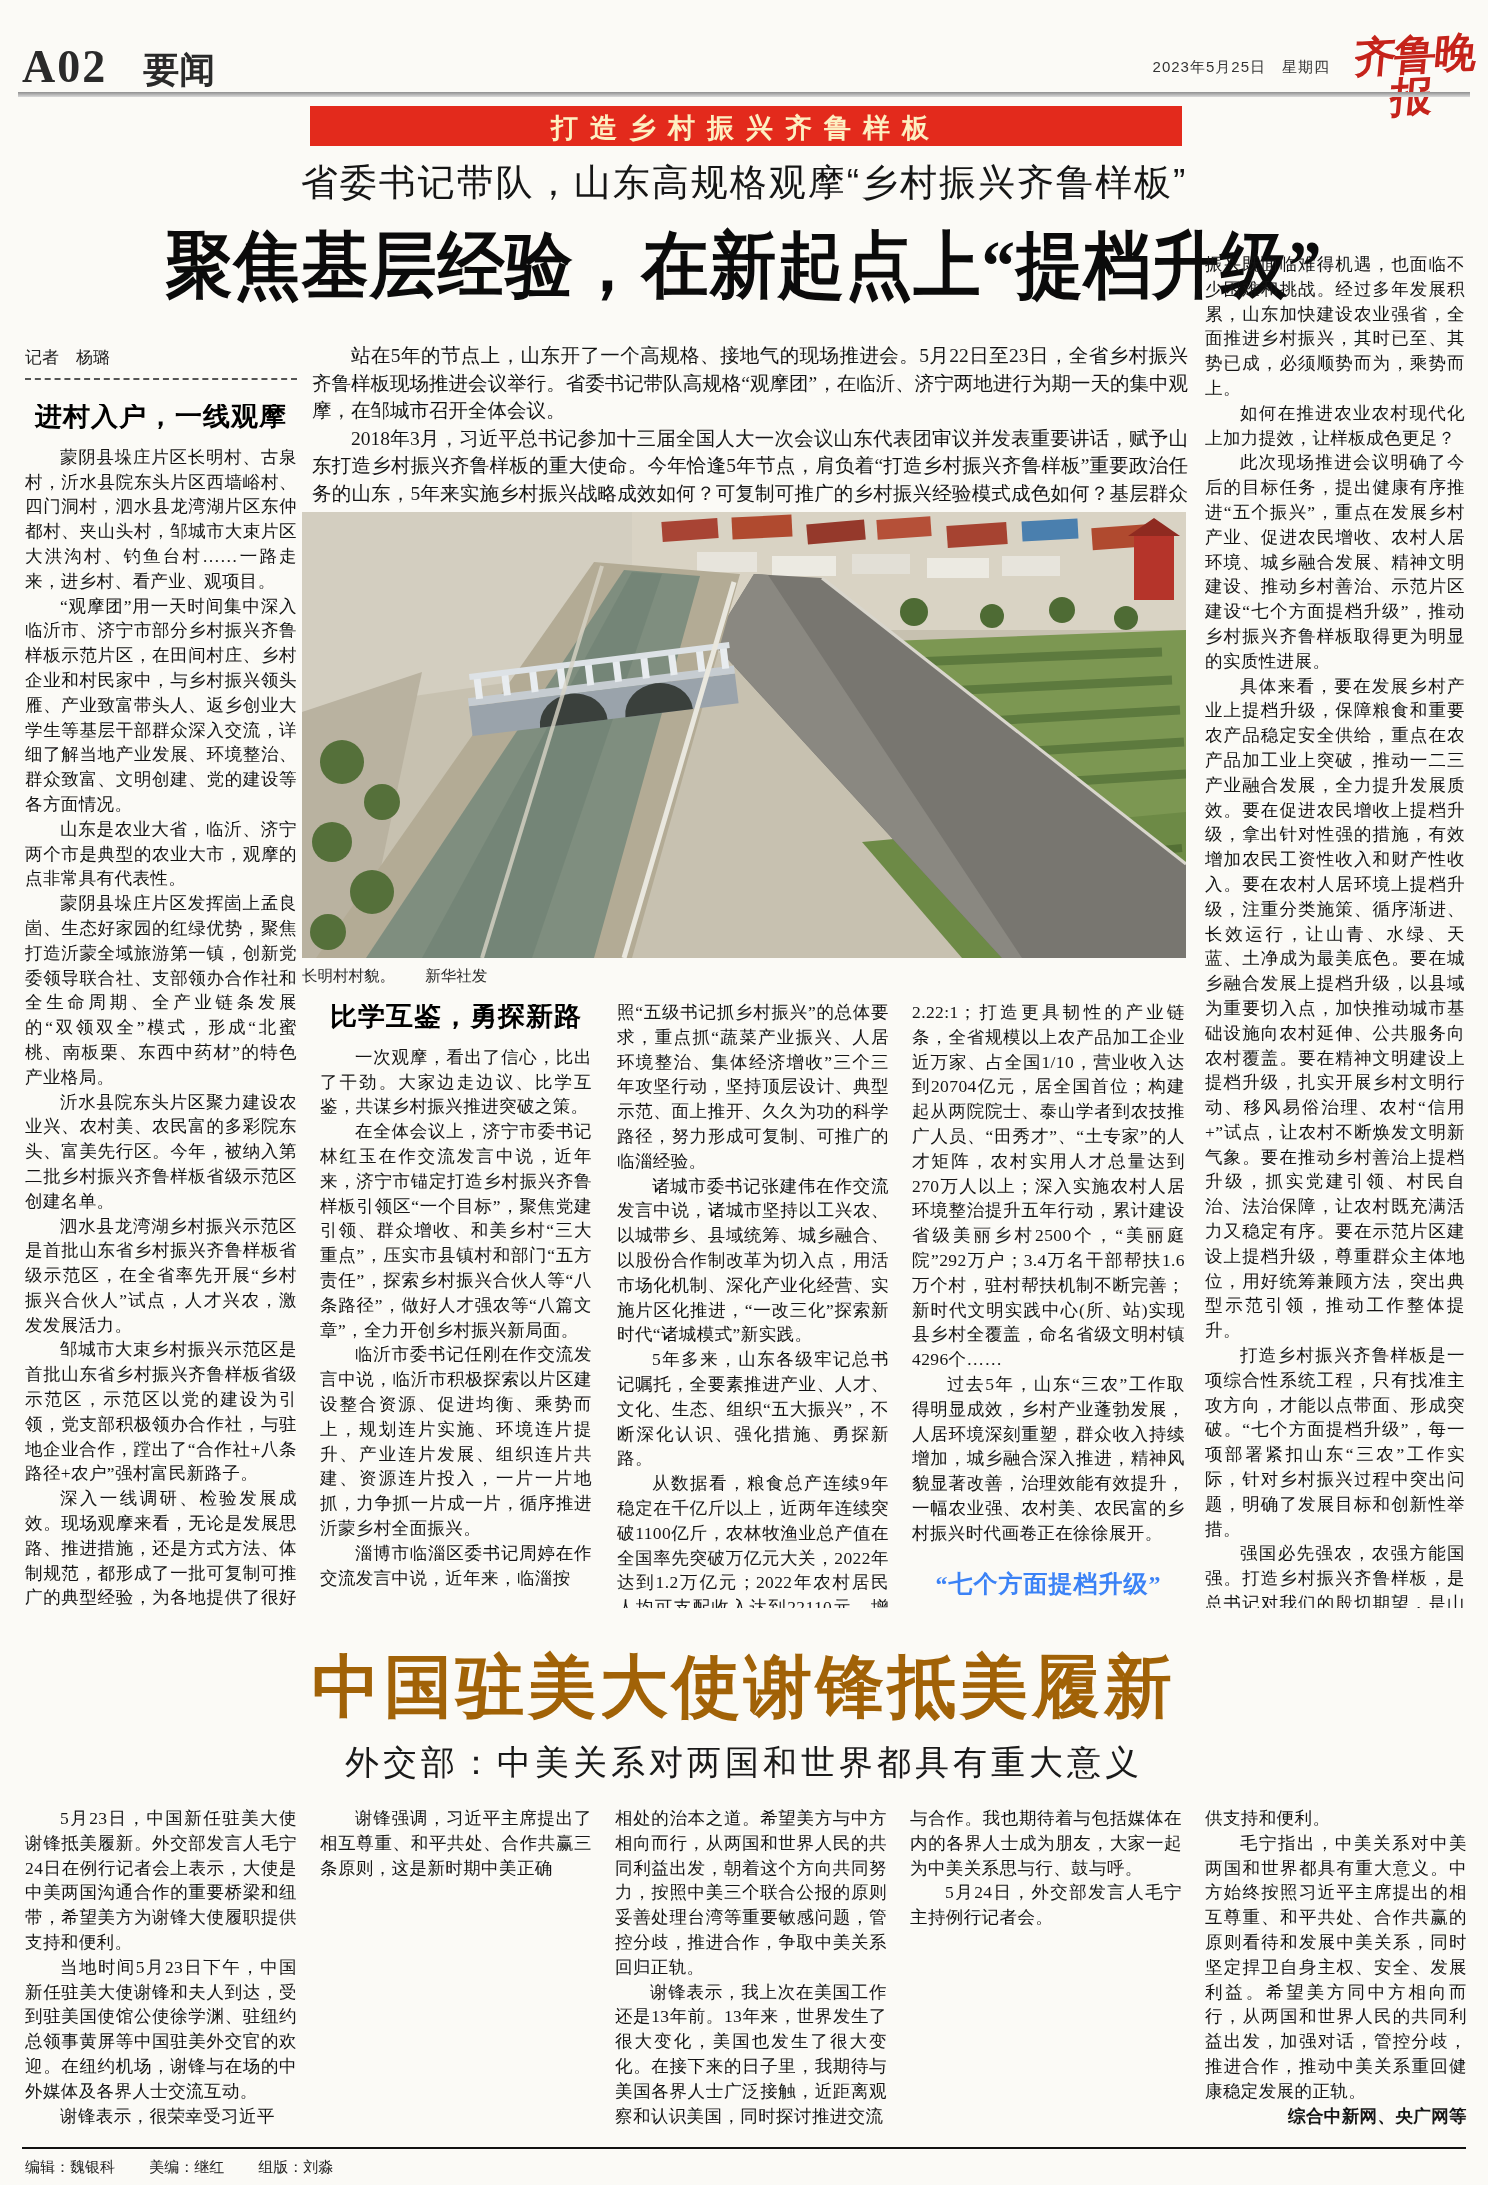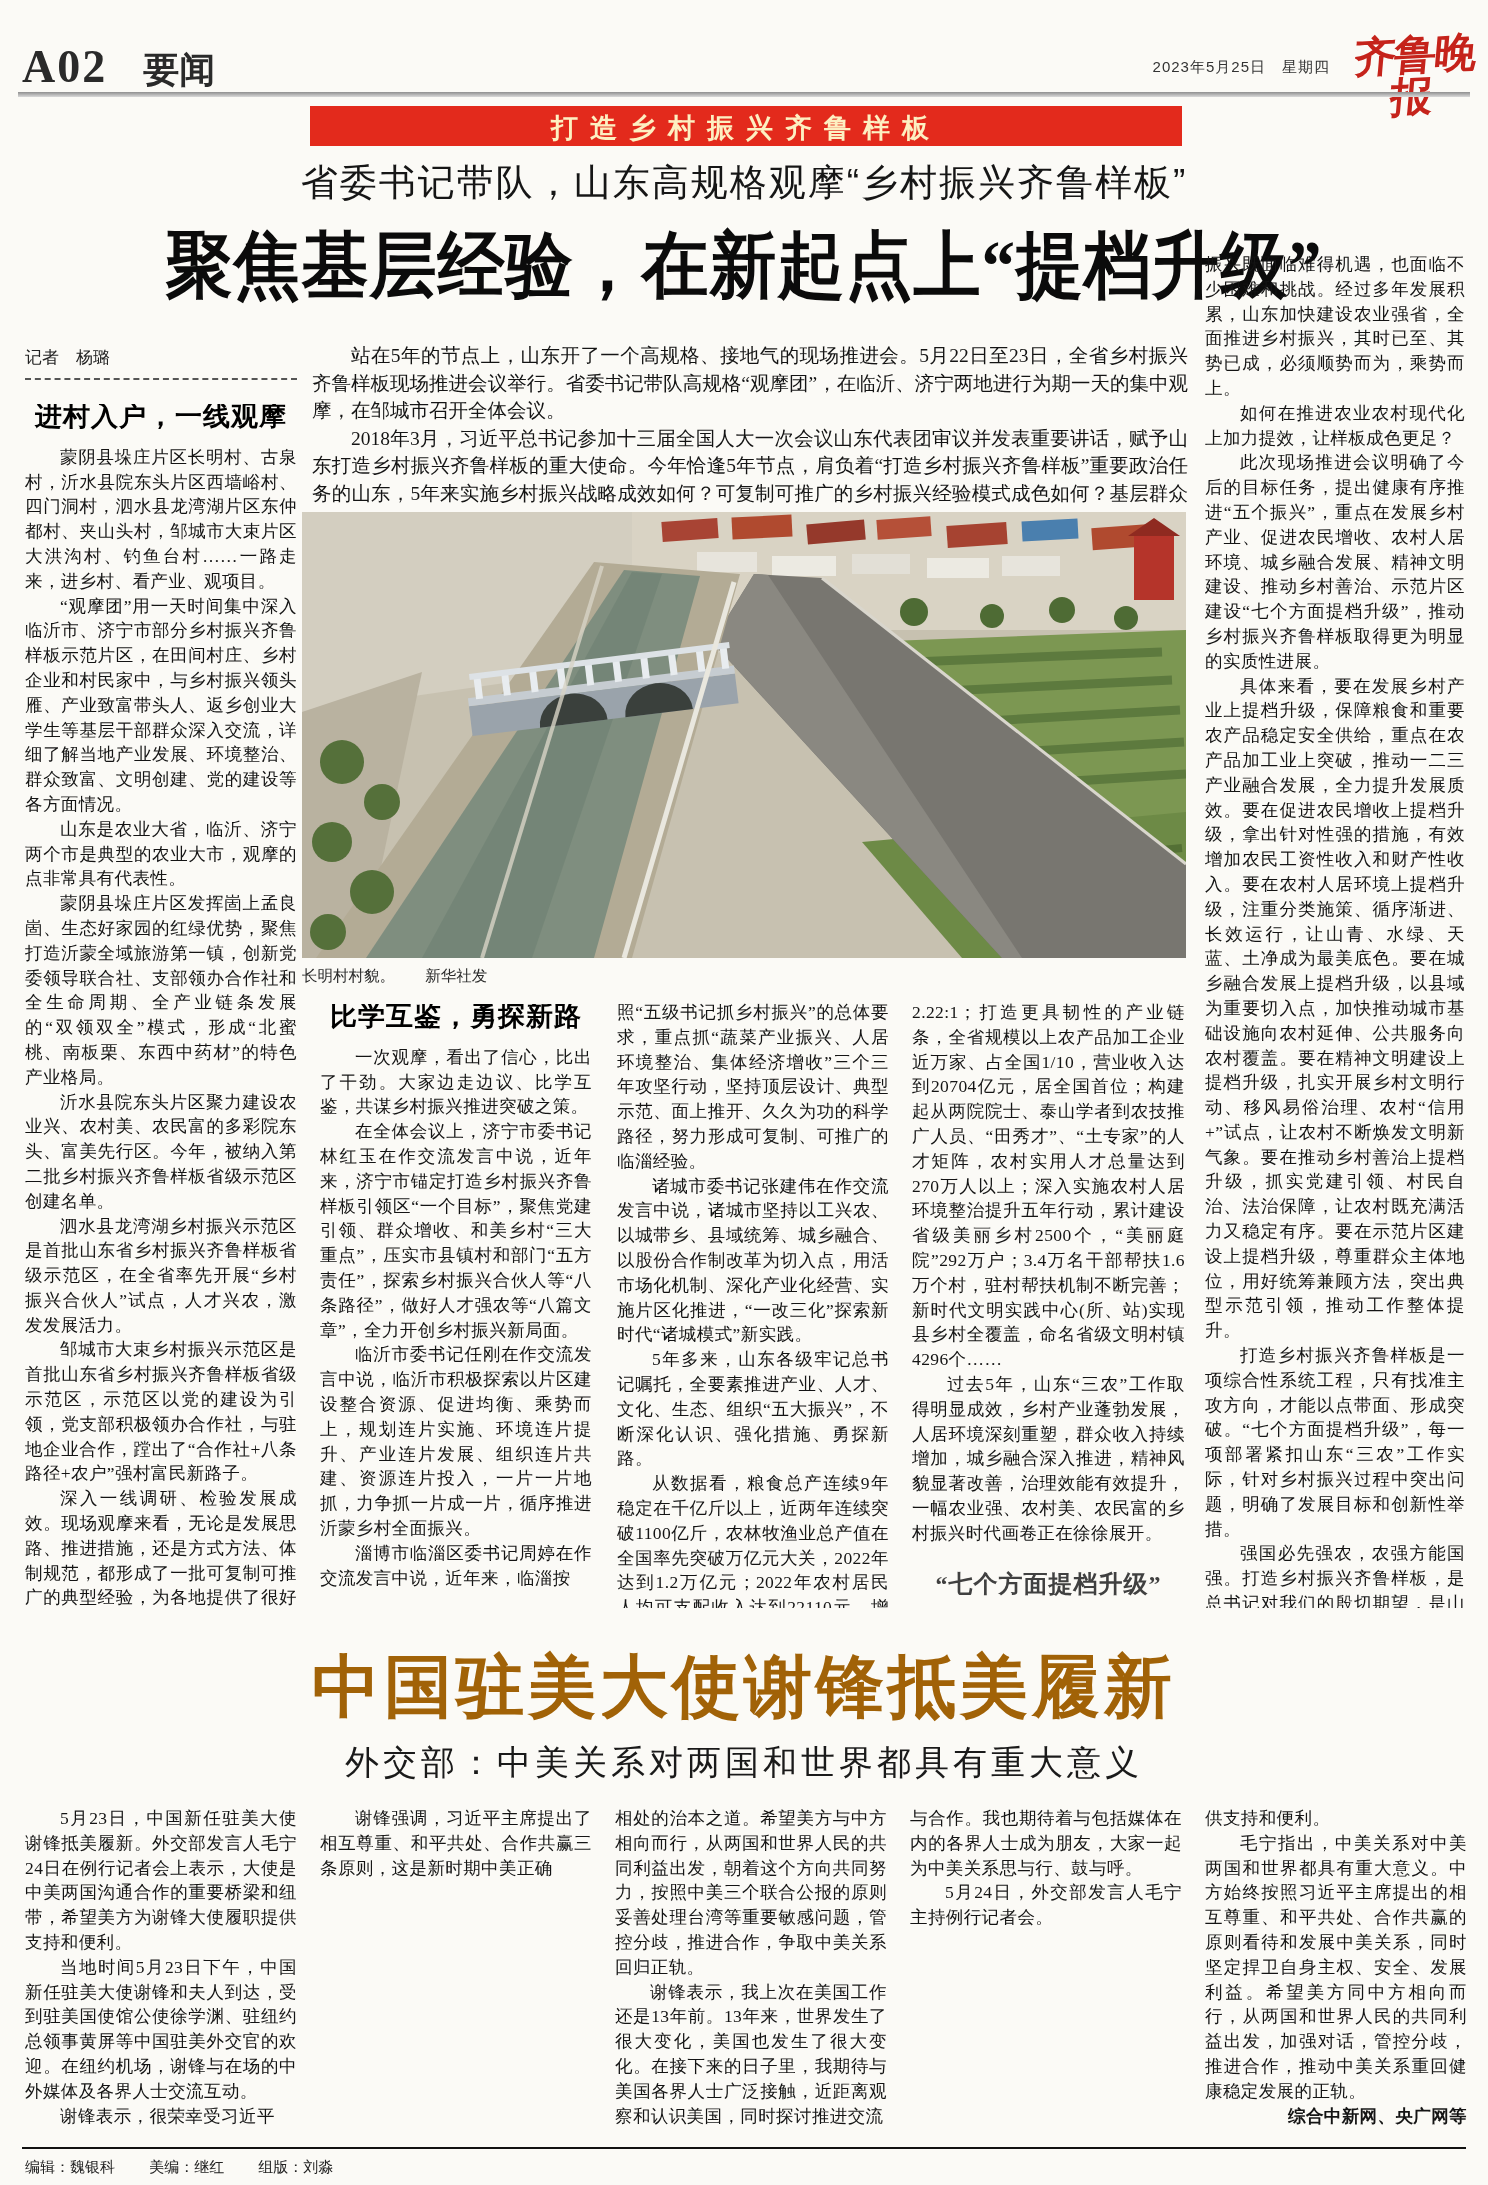--- a/index.html
+++ b/index.html
@@ -46,21 +46,21 @@
     font-size:15.5px;color:#2b2b2b;}
   .caption .credit{margin-left:26px;}
   
   .col{font-size:17.5px;line-height:24.8px;text-align:justify;
     letter-spacing:0.4px;color:#141414;overflow:hidden;}
   .col p{margin:0;text-indent:2em;}
   .col p.cont{text-indent:0;}
   .colhead{font-size:27px;font-weight:700;text-align:center;
     text-indent:0 !important;margin:0 0 16px 0;letter-spacing:1px;color:#000;}
   .subhead-sm{font-size:24px;font-weight:700;text-align:center;
-    margin:26px 0 16px 0;letter-spacing:1px;color:#404040;}
+    margin:26px 0 16px 0;letter-spacing:1px;color:#3b82f6;}
   .a1c1{top:404px;left:25px;width:272px;height:1204px;}
   .a1c2{top:1004px;left:320px;width:272px;height:604px;}
   .a1c3{top:1000px;left:617px;width:272px;height:608px;}
   .a1c4{top:1000px;left:912px;width:273px;height:608px;}
   .a1c5{top:252px;left:1205px;width:260px;height:1356px;}
   
   .headline2{top:1642px;left:0;width:1488px;text-align:center;
     font-size:68px;font-weight:900;letter-spacing:4px;color:#a16207;}
   .subhead2{top:1740px;left:0;width:1488px;text-align:center;
     font-family:"Liberation Sans","DejaVu Sans",sans-serif;

